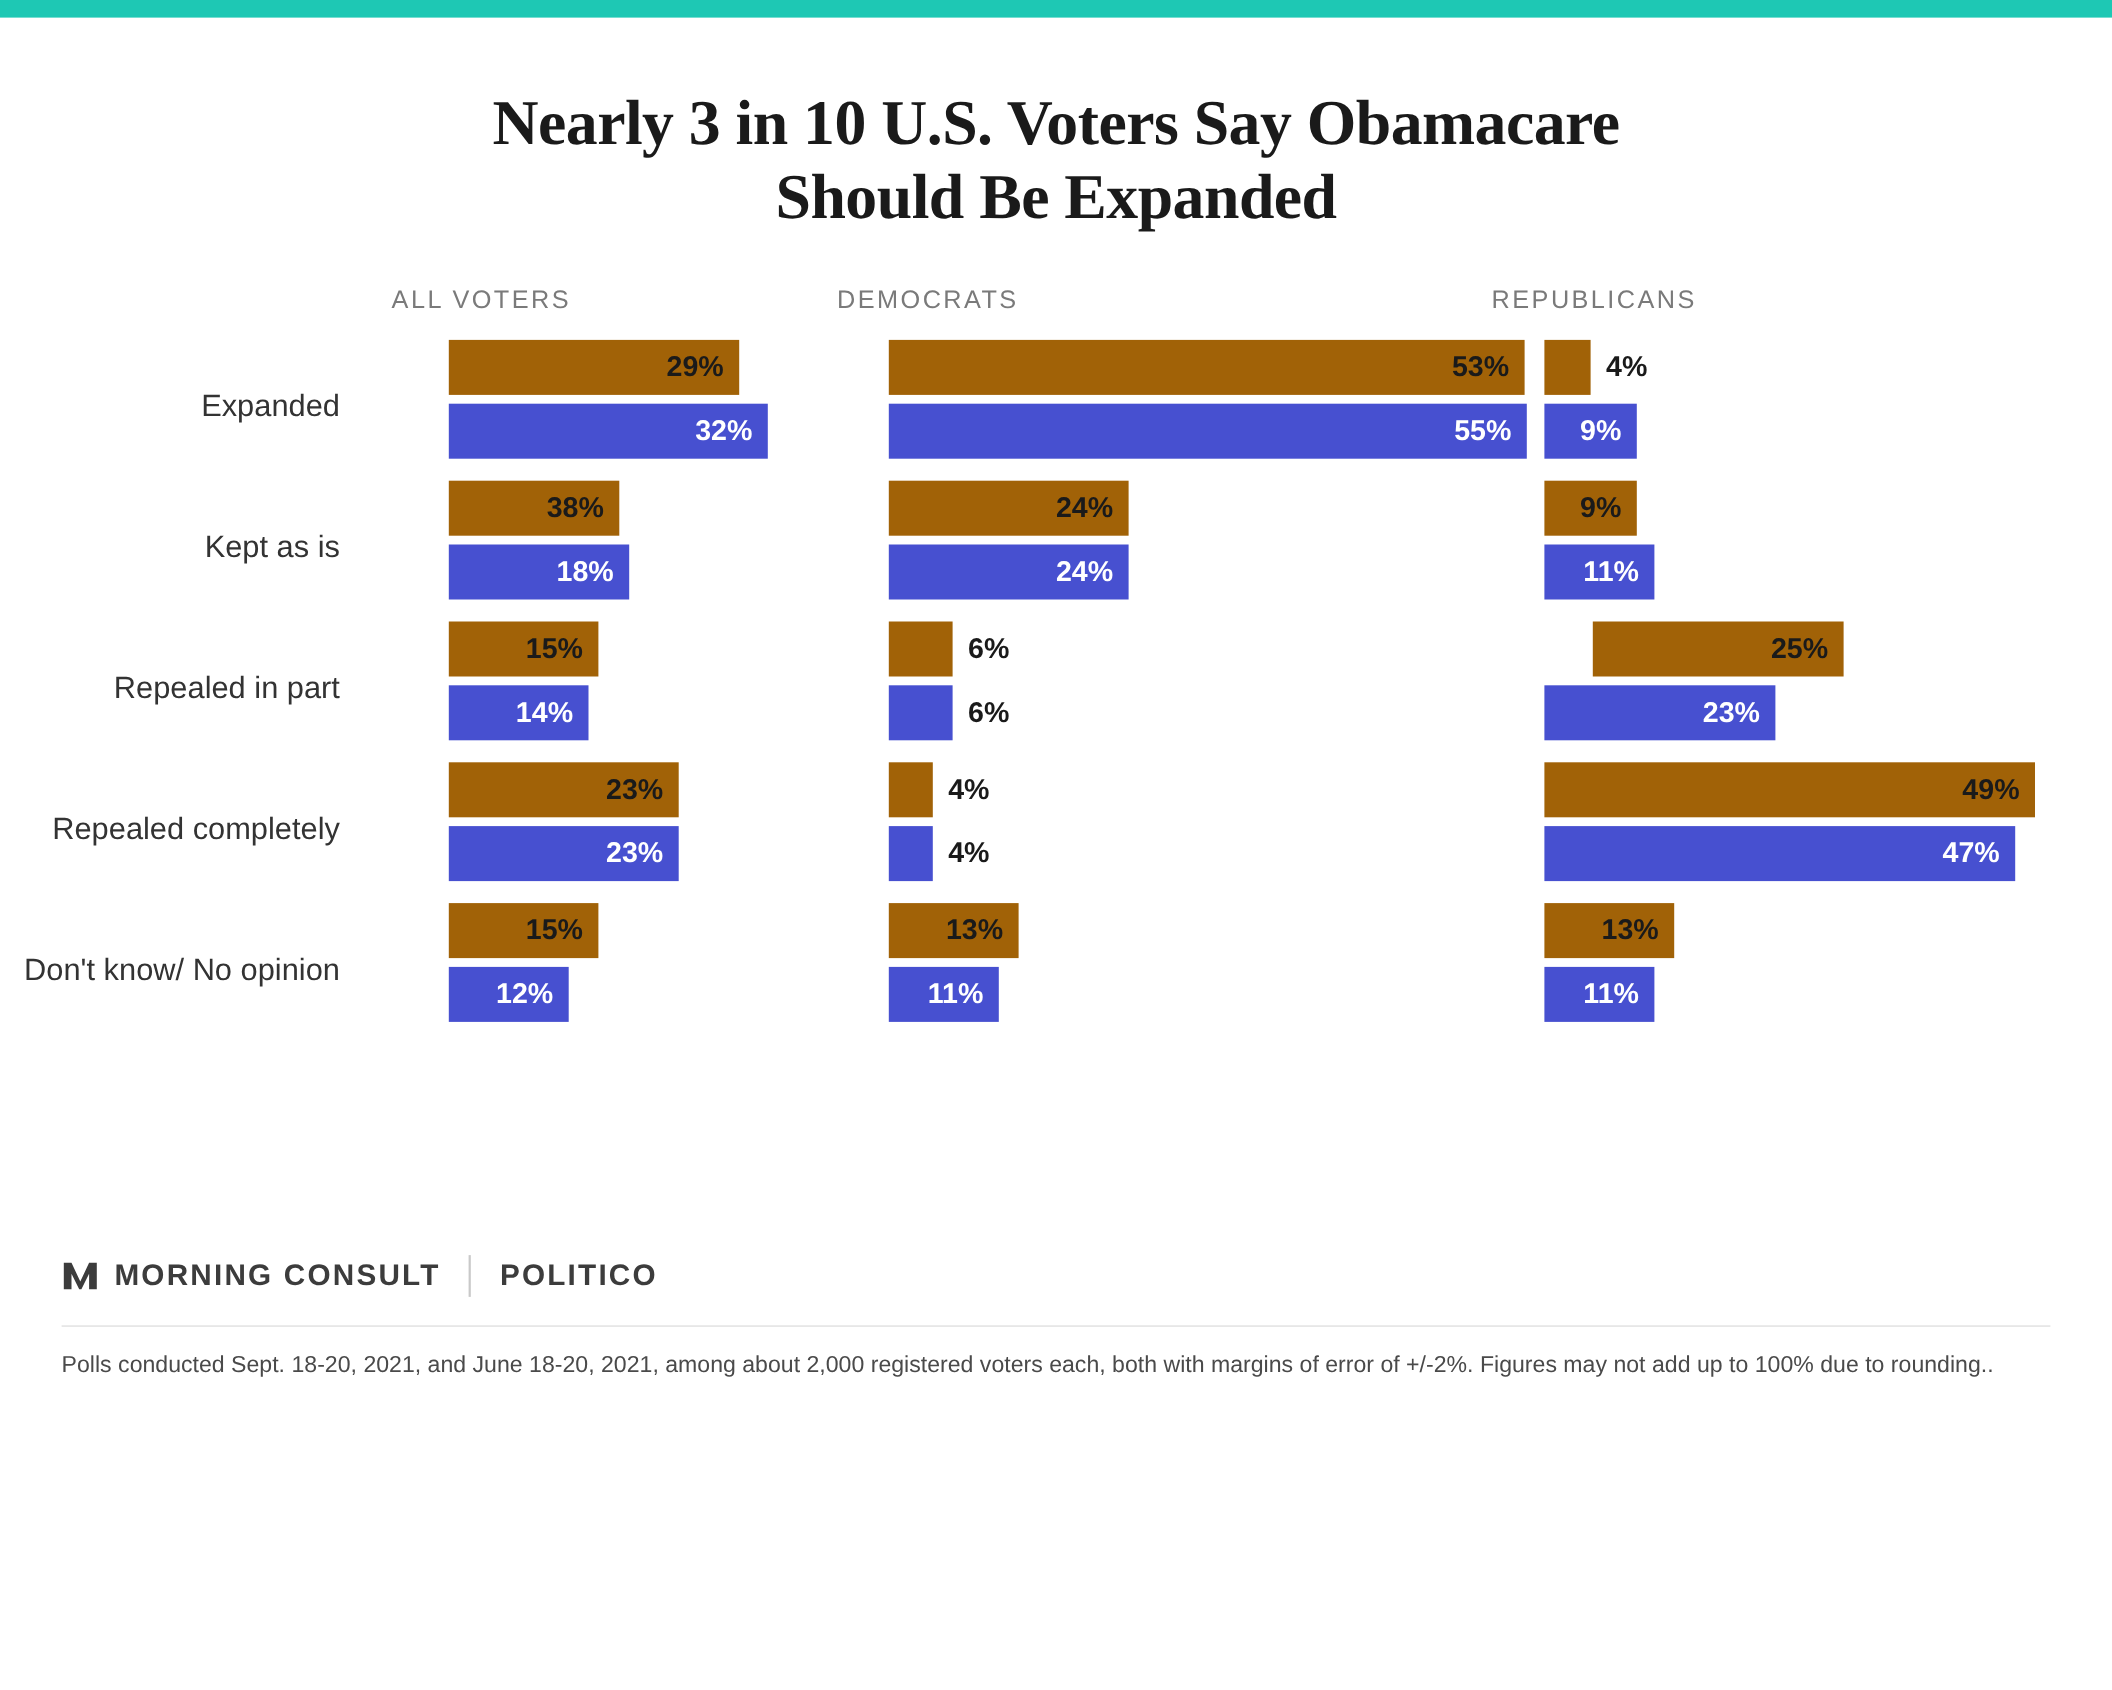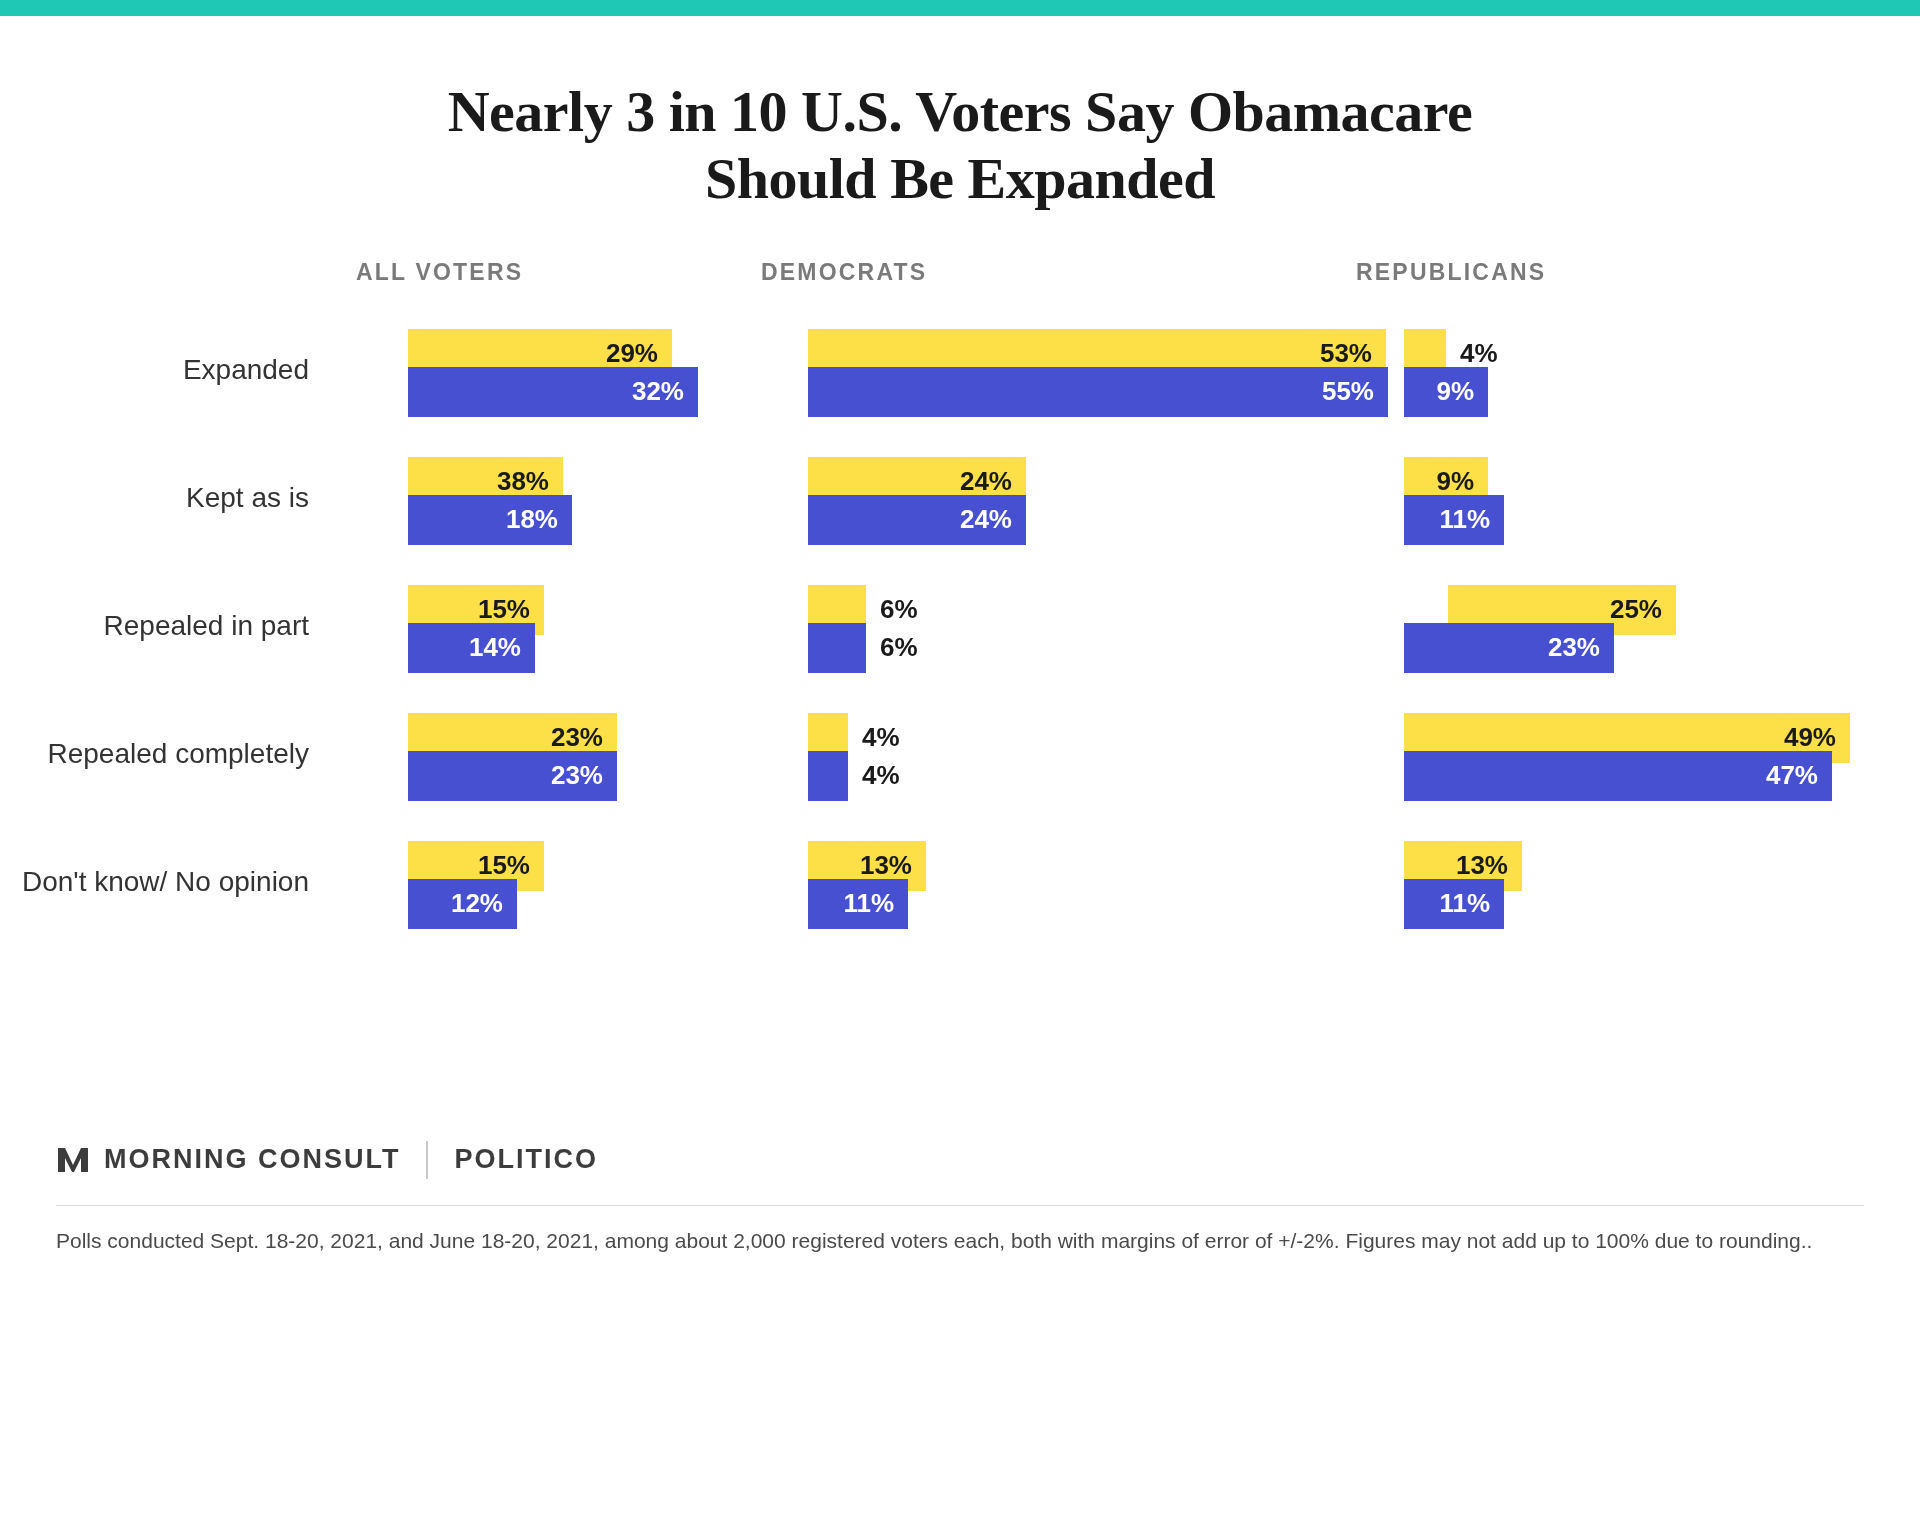--- a/index.html
+++ b/index.html
@@ -51,21 +51,21 @@
     margin-top: 46px;
     height: 860px;
   }
   .col-headers {
     position: relative;
     height: 34px;
   }
   .col-header {
     position: absolute;
     font-size: 23px;
-    font-weight: bold;
+    font-weight: normal;
     letter-spacing: 2.2px;
     color: #7a7a7a;
     top: 0;
   }
 
   .rows {
     position: relative;
     margin-top: 12px;
   }
   .row {
@@ -88,21 +88,21 @@
     top: 0;
     height: 100%;
   }
   .bar {
     position: absolute;
     height: 50px;
     display: flex;
     align-items: center;
     box-sizing: border-box;
   }
-  .bar.sept { top: 24px; background: #fde047; }
+  .bar.sept { top: 4px; background: #a16207; }
   .bar.june { top: 62px; background: #4750d0; }
   .bar-value {
     font-size: 26px;
     font-weight: bold;
     white-space: nowrap;
   }
   .bar.sept .bar-value.inside { color: #1a1a1a; margin-left: auto; padding-right: 14px; }
   .bar.june .bar-value.inside { color: #ffffff; margin-left: auto; padding-right: 14px; }
   .bar .bar-value.outside {
     position: absolute;

